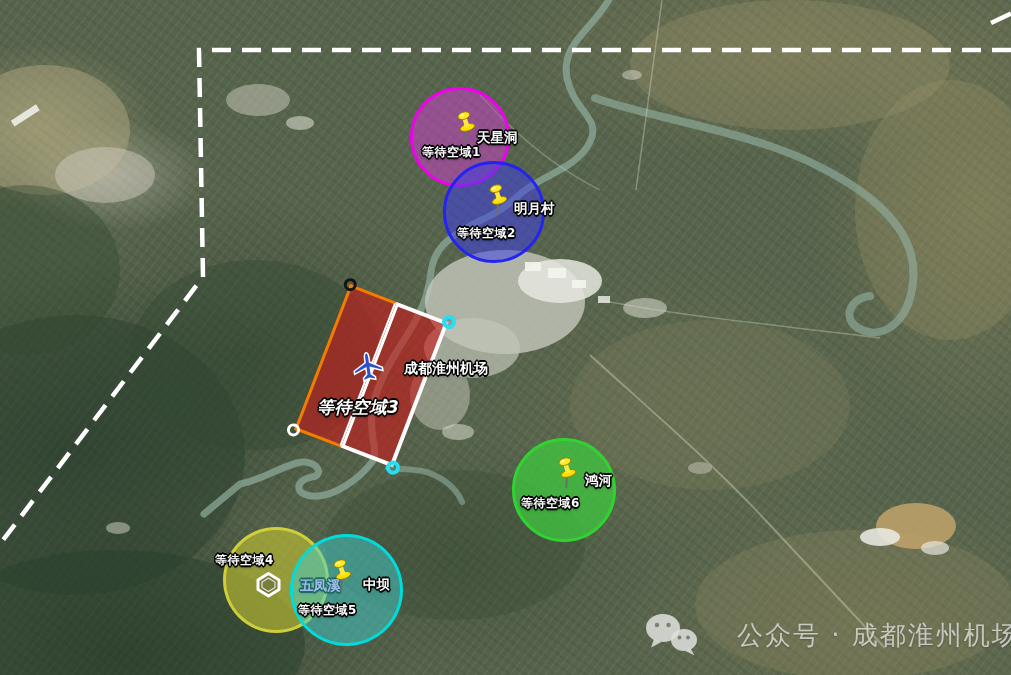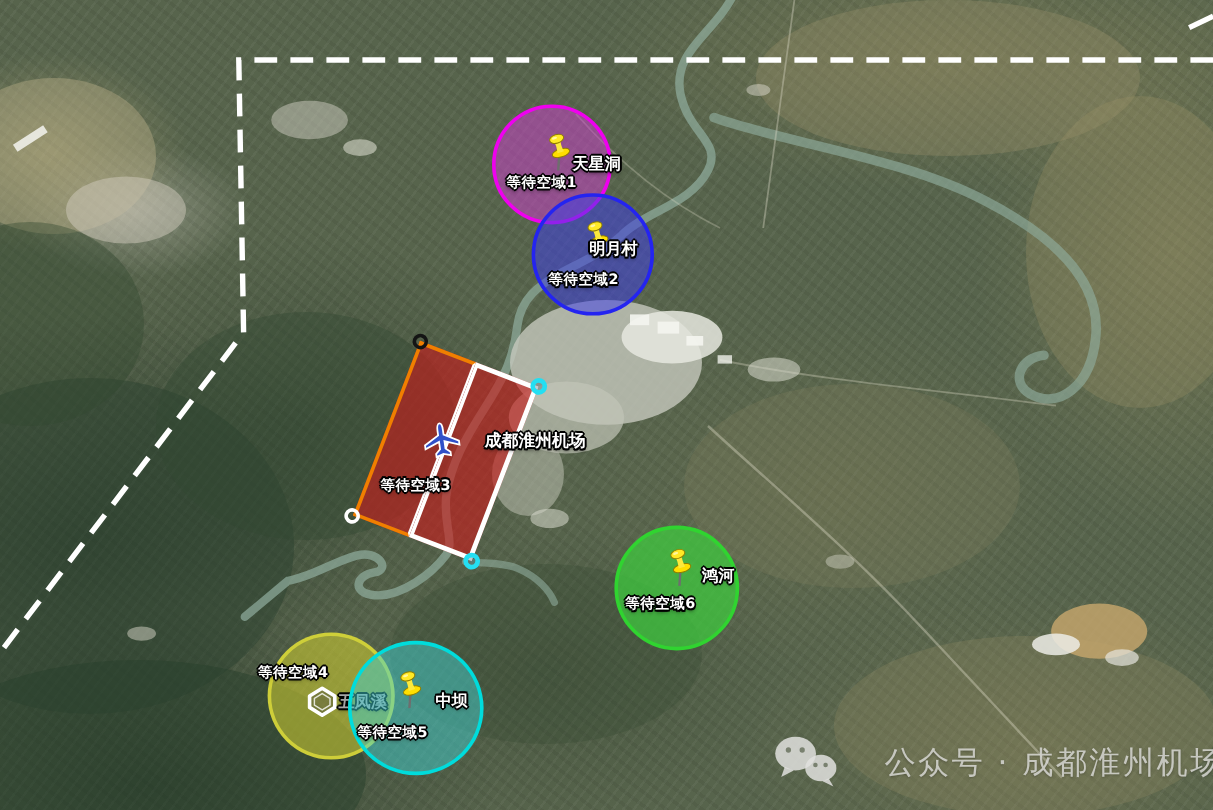--- a/index.html
+++ b/index.html
@@ -45,23 +45,23 @@
   .corner{position:absolute;border-radius:50%;box-sizing:border-box;}
   .c-tl{left:-6px;top:-6px;width:13px;height:13px;border:3px solid #141414;}
   .c-tr{right:-7px;top:-7px;width:14px;height:14px;border:4px solid #24dff2;background:rgba(0,60,80,.25);}
   .c-br{right:-7px;bottom:-7px;width:14px;height:14px;border:4px solid #24dff2;background:rgba(0,60,80,.25);}
   .c-bl{left:-7px;bottom:-7px;width:13px;height:13px;border:3px solid #ffffff;}
   
   .olabel{position:absolute;color:#fff;font-weight:bold;white-space:nowrap;line-height:1.1;
     text-shadow:-1px -1px 0 #000,1px -1px 0 #000,-1px 1px 0 #000,1px 1px 0 #000,
       -1.6px 0 0 #000,1.6px 0 0 #000,0 -1.6px 0 #000,0 1.6px 0 #000,0 2px 3px rgba(0,0,0,.55);}
   .zone-label{font-size:12px;letter-spacing:.5px;}
-  .zl3{font-size:12px;}
+  .zl3{font-size:17px;font-style:italic;}
   .poi-label{font-size:13.5px;text-align:center;}
-  .gold{color:#a3a3a3;}
+  .gold{color:#f0abfc;padding-left:18px;}
   .marker{position:absolute;}
   .tilt{transform:rotate(-8deg);}
   
   .watermark{position:absolute;left:644px;top:612px;display:flex;align-items:center;gap:11px;}
   .wm-text{font-size:26px;color:rgba(228,228,226,.78);letter-spacing:2px;white-space:nowrap;
     text-shadow:0 1px 2px rgba(0,0,0,.25);margin-left:28px;}
 </style>
 </head>
 <body>
 
@@ -144,21 +144,21 @@
   <svg class="marker tilt" style="left:455px;top:110px" width="24" height="32">
       <use href="#pushpin"></use>
     </svg>
   <div class="olabel poi-label" style="left:477px;top:130px">天星洞</div>
   <div class="olabel zone-label" style="left:422px;top:146px">等待空域1</div>
 
   <div class="zone-circle z2"></div>
   <svg class="marker tilt" style="left:487px;top:183px" width="24" height="32">
       <use href="#pushpin"></use>
     </svg>
-  <div class="olabel poi-label" style="left:491px;top:201px">明月村</div>
+  <div class="olabel poi-label" style="left:514px;top:201px">明月村</div>
   <div class="olabel zone-label" style="left:457px;top:227px">等待空域2</div>
 
   <div class="rect-zone">
     <div class="half rect-west"></div>
     <div class="half rect-east"></div>
     <span class="corner c-tl"></span>
     <span class="corner c-tr"></span>
     <span class="corner c-br"></span>
     <span class="corner c-bl"></span>
   </div>

